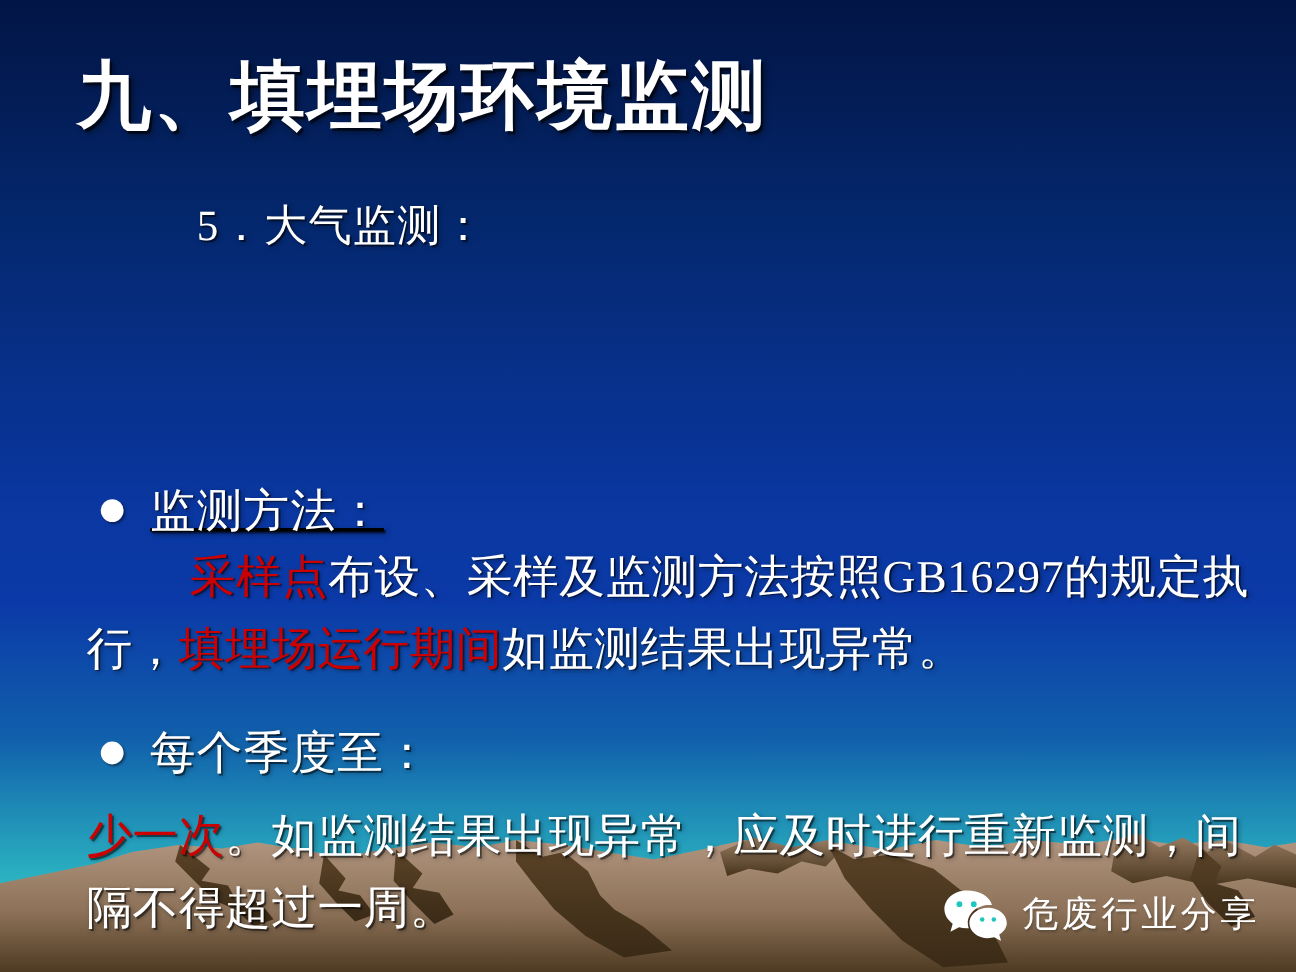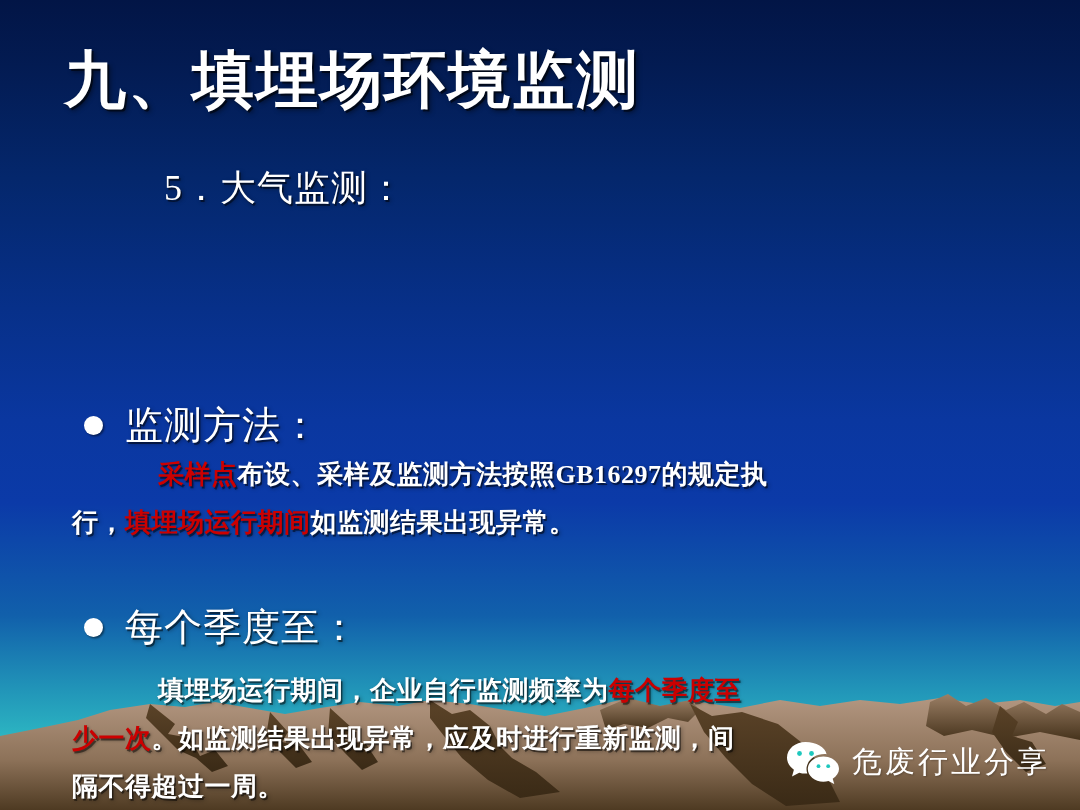--- a/index.html
+++ b/index.html
@@ -78,21 +78,21 @@
     letter-spacing: 1px;
     margin-left: 20px;
   }
 
   .bullet-row {
     position: absolute;
     display: flex;
     align-items: center;
     left: 84px;
   }
-  .bullet-row.b1 { top: 240px; }
+  .bullet-row.b1 { top: 240px; text-decoration: underline; }
   .bullet-row.b2 { top: 442px; }
 
   .bullet-dot {
     width: 19px;
     height: 19px;
     border-radius: 50%;
     background: #ffffff;
     box-shadow: 1.5px 1.5px 2px rgba(0,0,0,0.45);
     flex: 0 0 auto;
     margin-right: 22px;
@@ -108,24 +108,23 @@
 
   .para {
     position: absolute;
     left: 72px;
     width: 980px;
   }
   .para.p1 { top: 302px; }
   .para.p2 { top: 518px; }
 
   .para .line {
-    font-size: 26px;
+    font-size: 38px;
     letter-spacing: 0.5px;
     margin-bottom: 22px;
-    font-weight: bold;
   }
   .para .line.first { text-indent: 86px; }
 
   .hl {
     color: #cc0000;
     text-shadow:
        1.5px 1.5px 0 rgba(0,0,0,0.45),
        2px 2px 3px rgba(0,0,0,0.35);
   }
 
@@ -207,21 +206,20 @@
     <div class="para p1">
         <div class="line first"><span class="hl">采样点</span><span>布设、采样及监测方法按照GB16297的规定执</span></div>
         <div class="line"><span>行，</span><span class="hl">填埋场运行期间</span><span>如监测结果出现异常。</span></div>
       </div>
 
     <div class="bullet-row b2">
       <span class="bullet-dot"></span>
       <span class="bullet-label">每个季度至：</span>
     </div>
     <div class="para p2">
-        <div class="line first"><span>填埋场运行期间，企业自行监测频率为</span><span class="hl">每个季度至</span></div>
         <div class="line"><span class="hl">少一次</span><span>。如监测结果出现异常，应及时进行重新监测，间</span></div>
         <div class="line"><span>隔不得超过一周。</span></div>
       </div>
   </div>
 
   <div class="watermark">
     <svg class="wechat-icon" width="54" height="44" viewBox="0 0 54 44">
 
       <path d="M19.5,2 C9.2,2 1,9 1,17.6 c0,4.9 2.7,9.2 6.9,12.1 L6,36.4 l7.2-3.7
                c2,0.6 4.1,0.9 6.3,0.9 c0.6,0 1.2,0 1.8-0.1 c-0.5-1.4-0.8-2.9-0.8-4.4

